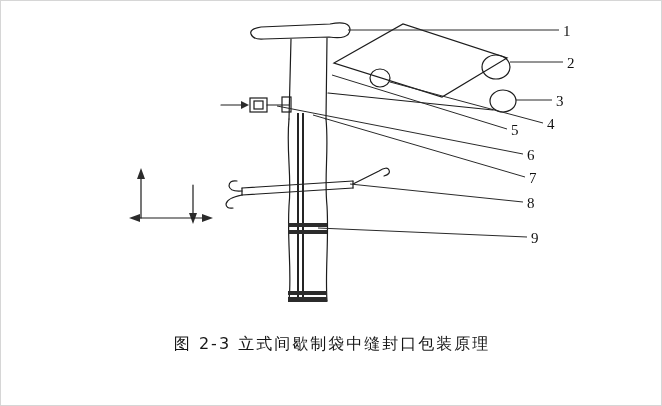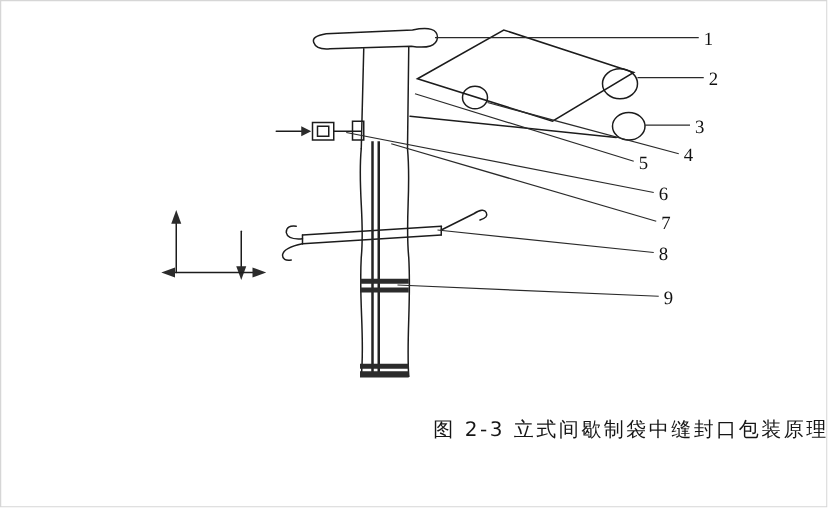--- a/index.html
+++ b/index.html
@@ -20,21 +20,21 @@
   .callout-num {
     font-family: "Liberation Serif", "DejaVu Serif", serif;
     font-size: 15px;
     fill: #111111;
   }
   .caption {
     position: absolute;
     top: 333px;
     left: 0;
     width: 662px;
-    text-align: right;
+    text-align: center;
     font-family: "DejaVu Sans", "Liberation Sans", sans-serif;
     font-size: 16px;
     letter-spacing: 2px;
     color: #161616;
   }
 </style>
 </head>
 <body>
 
 <div class="figure-wrap">

